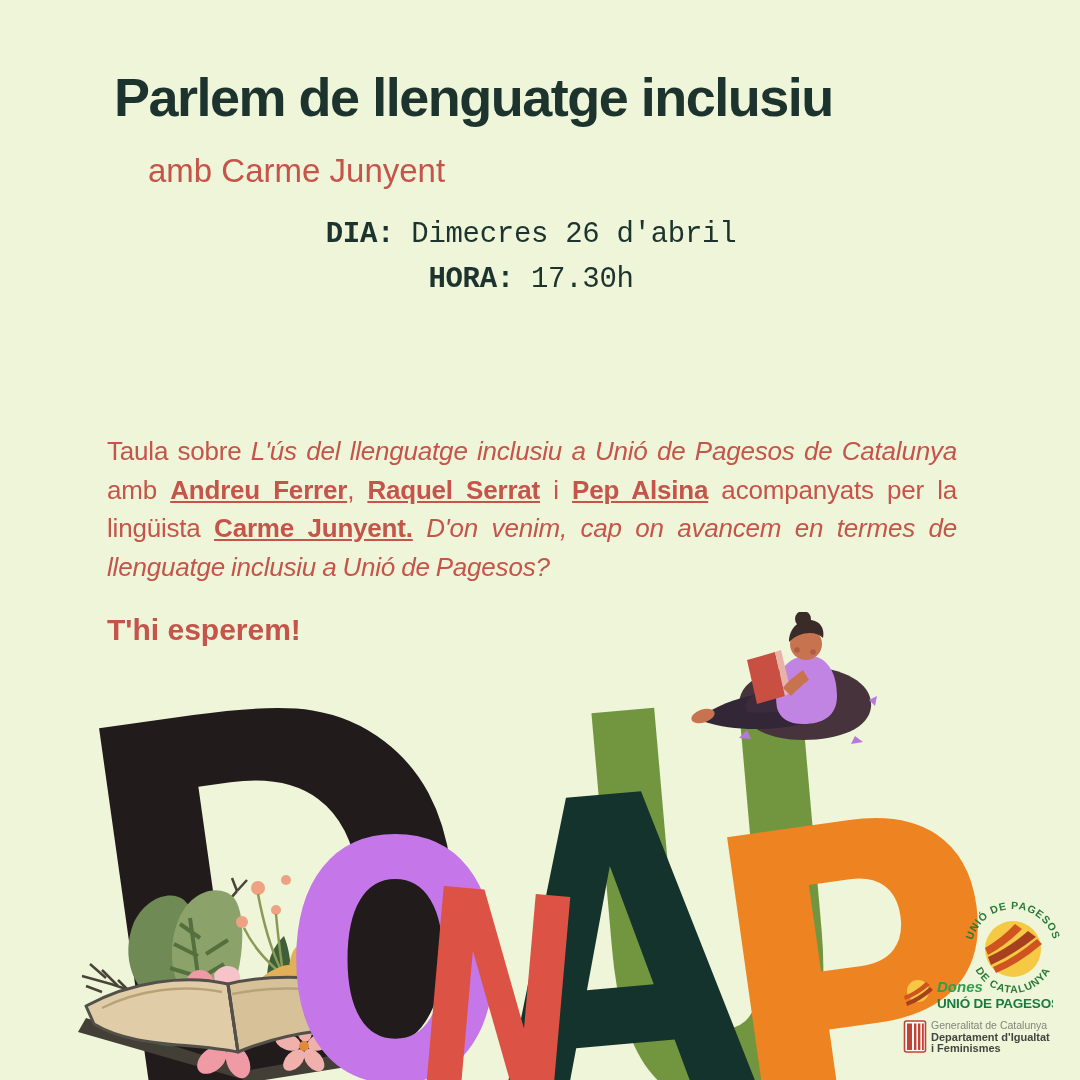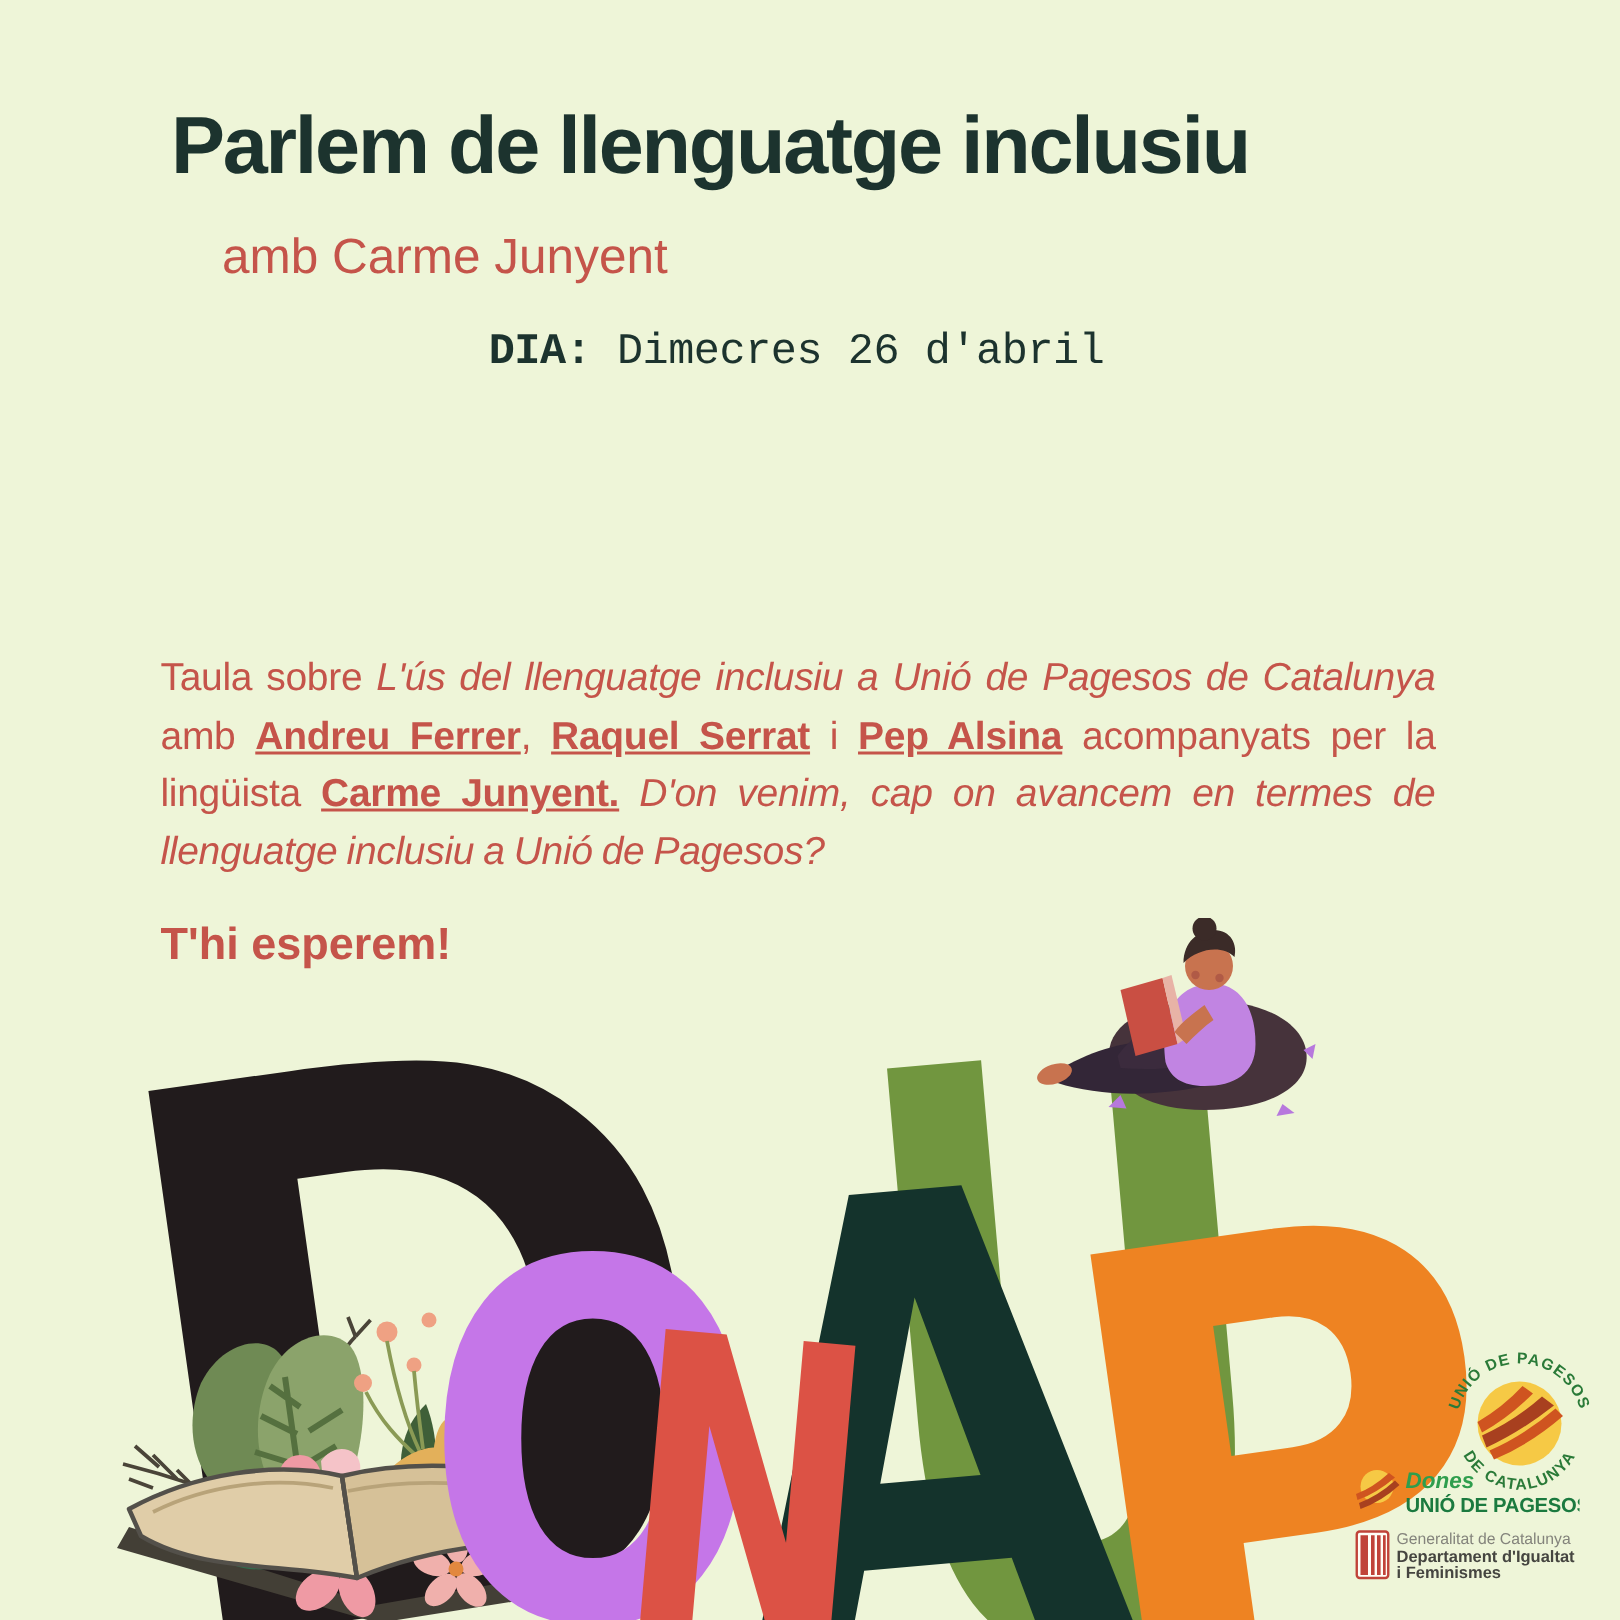--- a/index.html
+++ b/index.html
@@ -65,20 +65,21 @@
 </head>
 <body>
 
 <div class="canvas">
 
   <h1 class="title">Parlem de llenguatge inclusiu</h1>
   <div class="subtitle">amb Carme Junyent</div>
 
   <div class="details">
     <div><b>DIA:</b><span> Dimecres 26 d'abril</span></div>
+    <div><b>HORA:</b><span> 17.30h</span></div>
   </div>
 
   <p class="description"><span class="rg">Taula sobre </span><span class="it">L'ús del llenguatge inclusiu a Unió de Pagesos de Catalunya</span><span class="rg"> amb </span><span class="bd">Andreu Ferrer</span><span class="rg">, </span><span class="bd">Raquel Serrat</span><span class="rg"> i </span><span class="bd">Pep Alsina</span><span class="rg"> acompanyats per la lingüista </span><span class="bd">Carme Junyent.</span><span class="it"> D'on venim, cap on avancem en termes de llenguatge inclusiu a Unió de Pagesos?</span></p>
 
   <div class="closing">T'hi esperem!</div>
 
   <div class="word-art">
     <span class="letter letter-d" style="color: rgb(33, 27, 28);">D</span>
 
     <svg class="book-illo" width="372" height="226" viewBox="0 0 372 226">

